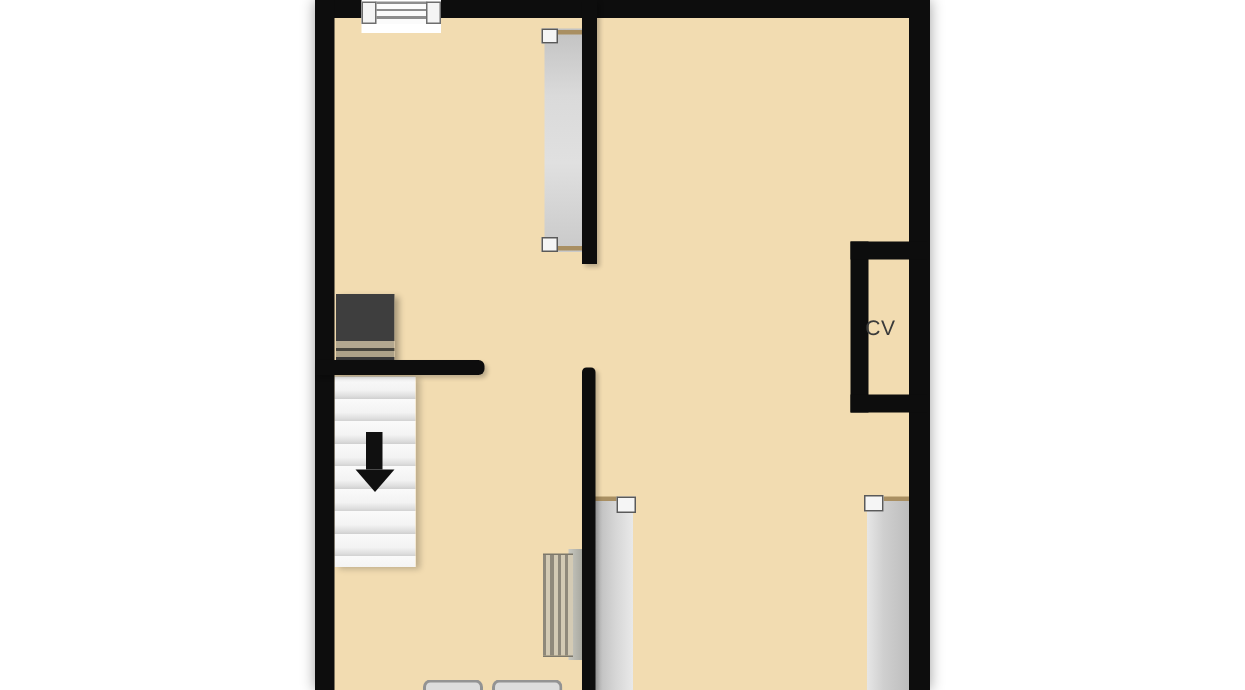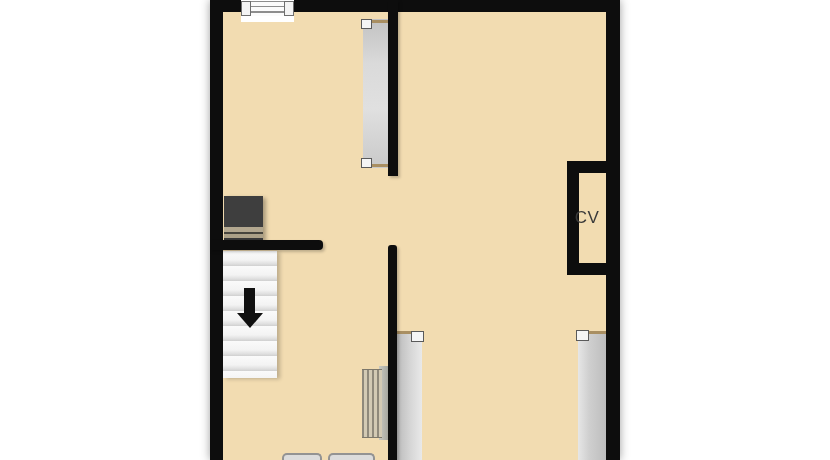--- a/index.html
+++ b/index.html
@@ -74,21 +74,21 @@
     background:repeating-linear-gradient(90deg,#8f897b 0 2px,#d3cab4 2px 5px);
     border-top:1.5px solid #7d786b;border-bottom:1.5px solid #7d786b;}
   .chair{top:453px;height:7px;background:#dcdcdc;border:2px solid #939393;border-bottom:none;
     border-radius:5px 5px 0 0;z-index:8;}
   #chair-1{left:72px;width:40px;}
   #chair-2{left:118px;width:47px;}
 
   
   #cv-label{left:357px;top:173px;width:40px;height:90px;z-index:35;
     display:flex;align-items:center;justify-content:center;
-    color:var(--label-text,#3a3a3a);font-size:17px;letter-spacing:.5px;}
+    color:var(--label-text,#3a3a3a);font-size:14px;letter-spacing:.5px;}
 </style>
 </head>
 <body>
 
 <div id="plan">
 
   <div class="abs" id="stairs"></div>
   <div class="abs" id="stairs-arrow">
     <div class="shaft"></div>
     <div class="head"></div>

